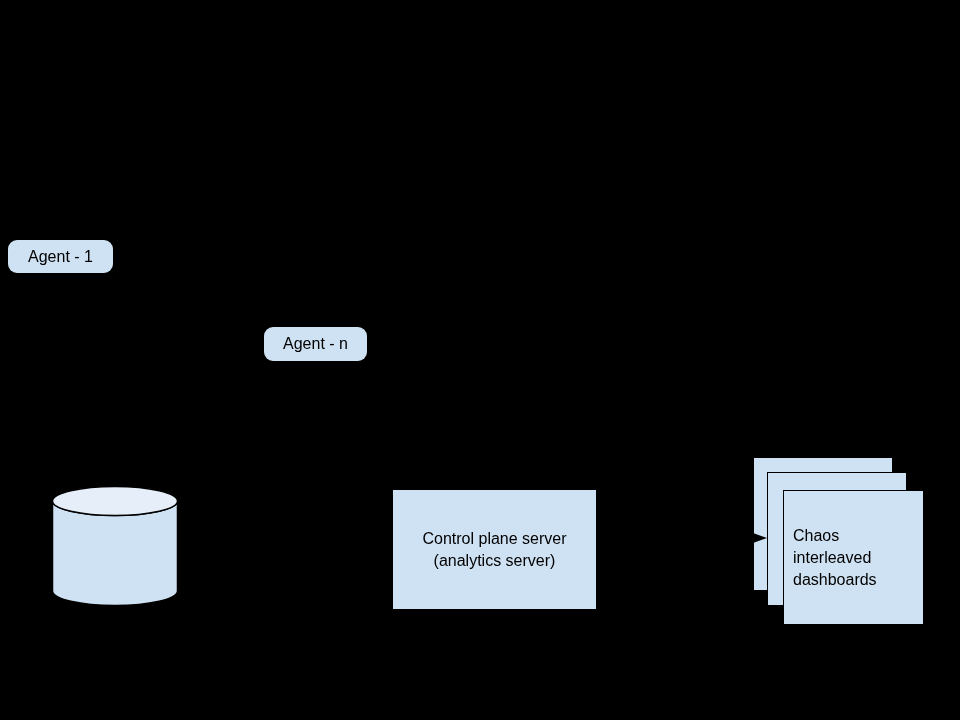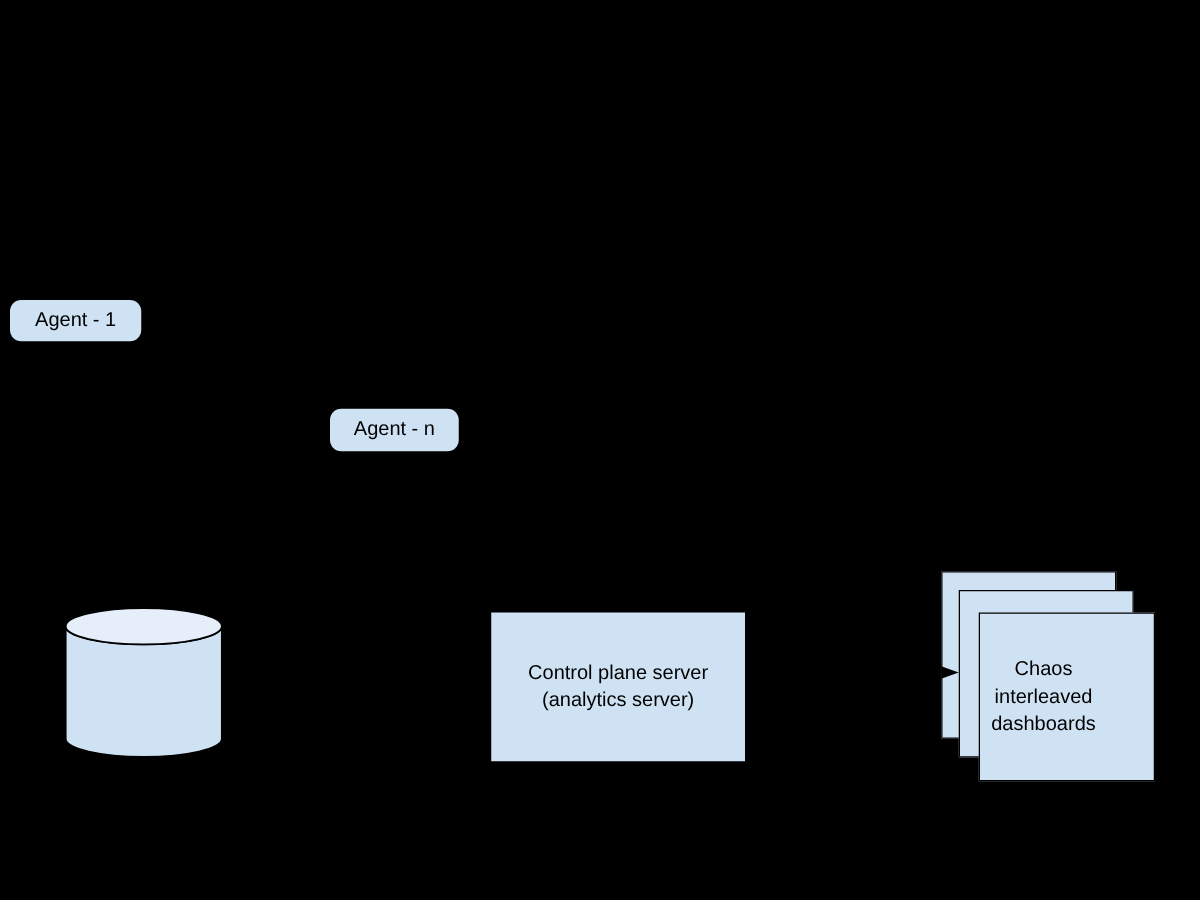--- a/index.html
+++ b/index.html
@@ -72,21 +72,20 @@
     color: var(--text-color);
     margin-top: 11px;
   }
 
   
   .card {
     position: absolute;
     width: 140px; height: 134px;
     background: var(--shape-fill);
     border: 1.5px solid var(--outline);
-    text-align: center;
   }
   .card-back  { left: 753px; top: 457px; }
   .card-mid   { left: 767px; top: 472px; }
   .card-front {
     left: 783px; top: 490px;
     width: 141px; height: 135px;
     display: flex;
     align-items: center;
   }
   .card-text {

